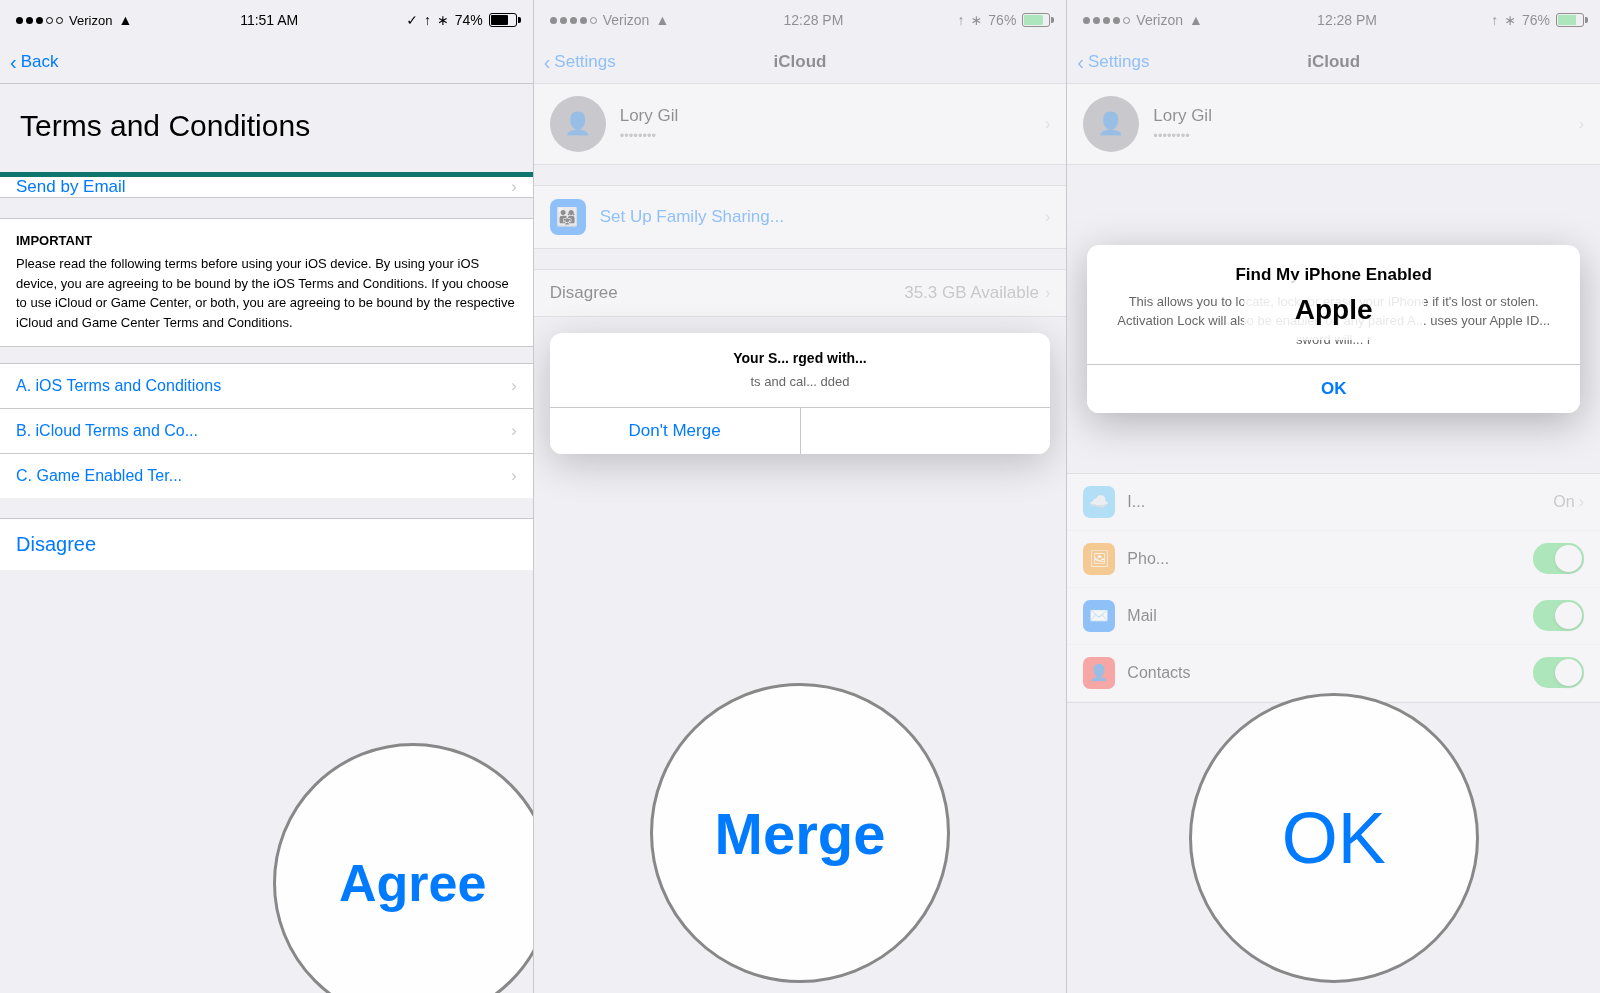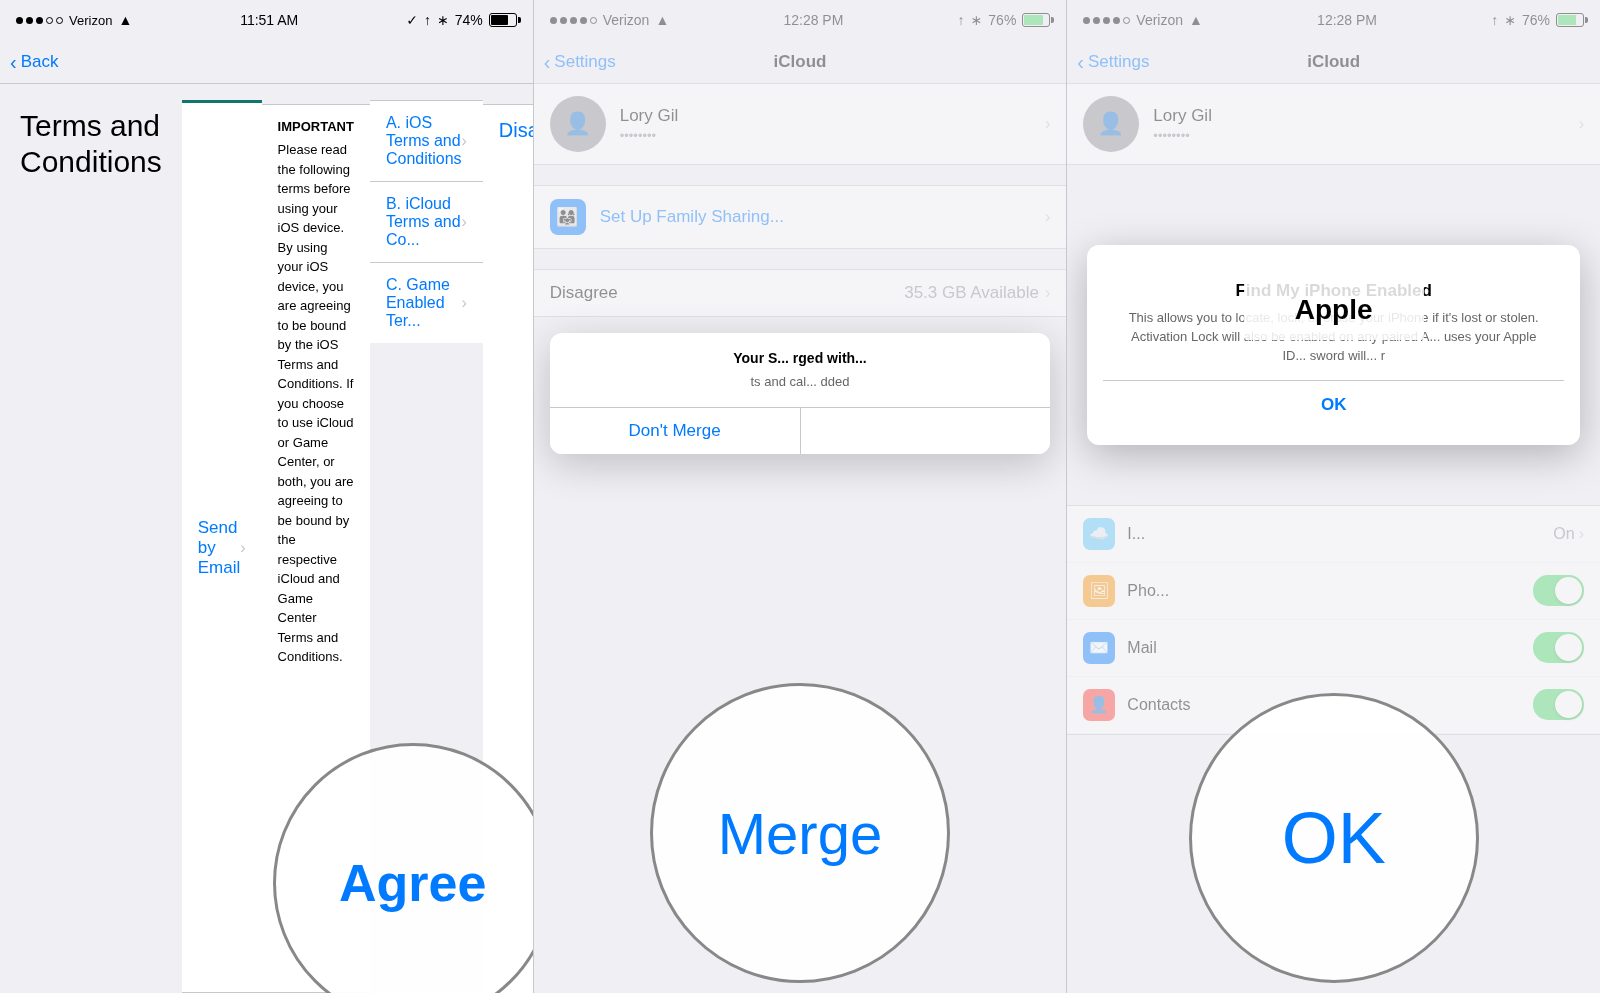--- a/index.html
+++ b/index.html
@@ -84,41 +84,41 @@
       gap: 4px;
       cursor: pointer;
     }
     .nav-back-chevron { font-size: 20px; line-height: 1; }
 
     
     .terms-content {
       flex: 1;
       overflow: hidden;
       display: flex;
-      flex-direction: row;
+      flex-direction: column;
     }
     .terms-title-section {
       background: #efeff4;
       padding: 24px 20px 12px 20px;
     }
     .terms-title {
       font-size: 30px;
       font-weight: 300;
       color: #000;
       line-height: 1.2;
     }
     .terms-send-email {
       background: #fff;
-      border-top: 3px solid #0f766e;
+      border-top: 5px solid #0f766e;
       border-bottom: 1px solid #c8c8cc;
       margin-top: 16px;
       display: flex;
       align-items: center;
       justify-content: space-between;
-      padding: 24px 16px;
+      padding: 0 16px;
       cursor: pointer;
     }
     .terms-send-email-label {
       color: #007aff;
       font-size: 17px;
     }
     .chevron-right {
       color: #c7c7cc;
       font-size: 16px;
     }
@@ -317,30 +317,30 @@
       border-radius: 50%;
       background: rgba(255,255,255,0.92);
       border: 3px solid #888;
       display: flex;
       align-items: center;
       justify-content: center;
       z-index: 10;
     }
     .merge-circle-text {
       font-size: 58px;
-      font-weight: 400;
+      font-weight: 700;
       color: #007aff;
     }
 
     
     .find-my-dialog {
       background: #fff;
       border-radius: 12px;
       margin: 80px 20px 0 20px;
-      padding: 16px;
+      padding: 0;
       box-shadow: 0 10px 40px rgba(0,0,0,0.25);
       overflow: hidden;
       z-index: 5;
       position: relative;
     }
     .find-my-dialog-body {
       padding: 20px 16px 14px;
       text-align: center;
     }
     .find-my-title {

